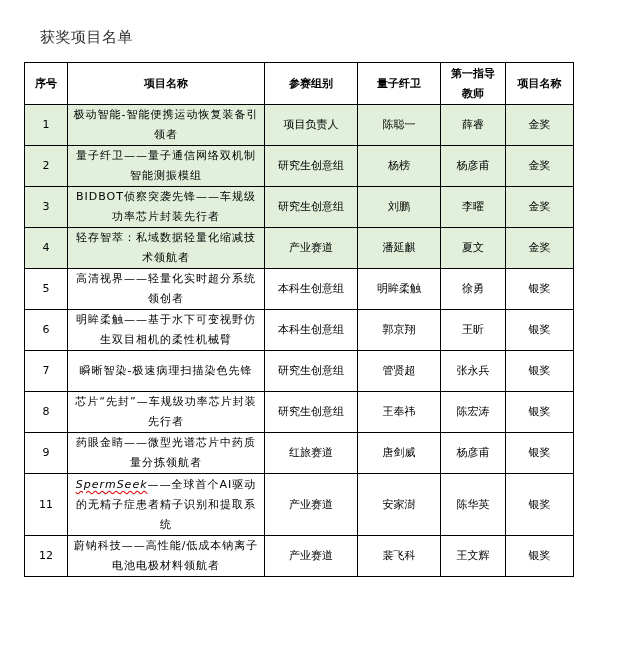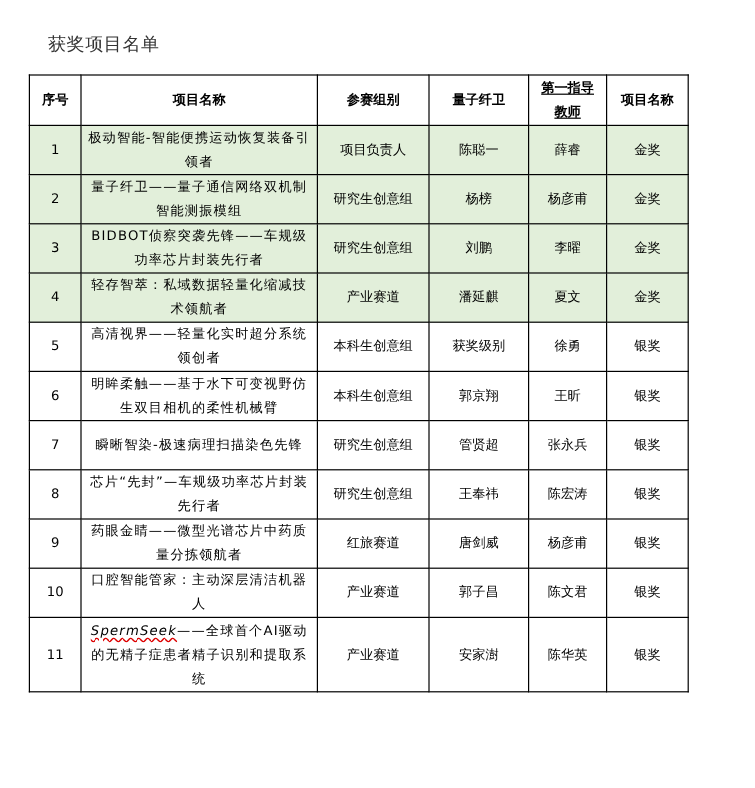--- a/index.html
+++ b/index.html
@@ -71,21 +71,21 @@
     <col style="width:83px">
     <col style="width:65px">
     <col style="width:68px">
   </colgroup>
   <thead>
     <tr>
       <th>序号</th>
       <th>项目名称</th>
       <th>参赛组别</th>
       <th>量子纤卫</th>
-      <th style="padding:0 8px;text-decoration:underline;">第一指导教师</th>
+      <th style="padding:0 8px;">第一指导教师</th>
       <th>项目名称</th>
     </tr>
   </thead>
   <tbody>
     <tr class="gold">
       <td>1</td>
       <td class="name-cell">极动智能-智能便携运动恢复装备引领者</td>
       <td>项目负责人</td>
       <td>陈聪一</td>
       <td>薛睿</td>
@@ -112,21 +112,21 @@
       <td class="name-cell">轻存智萃：私域数据轻量化缩减技术领航者</td>
       <td>产业赛道</td>
       <td>潘延麒</td>
       <td>夏文</td>
       <td>金奖</td>
     </tr>
     <tr class="silver">
       <td>5</td>
       <td class="name-cell">高清视界——轻量化实时超分系统领创者</td>
       <td>本科生创意组</td>
-      <td>获奖级别</td>
+      <td>明眸柔触</td>
       <td>徐勇</td>
       <td>银奖</td>
     </tr>
     <tr class="silver">
       <td>6</td>
       <td class="name-cell">明眸柔触——基于水下可变视野仿生双目相机的柔性机械臂</td>
       <td>本科生创意组</td>
       <td>郭京翔</td>
       <td>王昕</td>
       <td>银奖</td>
@@ -148,30 +148,30 @@
       <td>银奖</td>
     </tr>
     <tr class="silver">
       <td>9</td>
       <td class="name-cell">药眼金睛——微型光谱芯片中药质量分拣领航者</td>
       <td>红旅赛道</td>
       <td>唐剑威</td>
       <td>杨彦甫</td>
       <td>银奖</td>
     </tr>
-    <tr class="silver">
-      <td>10</td>
-      <td class="name-cell">口腔智能管家：主动深层清洁机器人</td>
-      <td>产业赛道</td>
-      <td>郭子昌</td>
-      <td>陈文君</td>
-      <td>银奖</td>
-    </tr>
     <tr class="silver tall">
       <td>11</td>
       <td class="name-cell"><span class="spell">SpermSeek</span><span>——全球首个AI驱动的无精子症患者精子识别和提取系统</span></td>
       <td>产业赛道</td>
       <td>安家澍</td>
       <td>陈华英</td>
       <td>银奖</td>
     </tr>
+    <tr class="silver">
+      <td>12</td>
+      <td class="name-cell">蔚钠科技——高性能/低成本钠离子电池电极材料领航者</td>
+      <td>产业赛道</td>
+      <td>裴飞科</td>
+      <td>王文辉</td>
+      <td>银奖</td>
+    </tr>
   </tbody>
 </table>
 
 </body></html>

